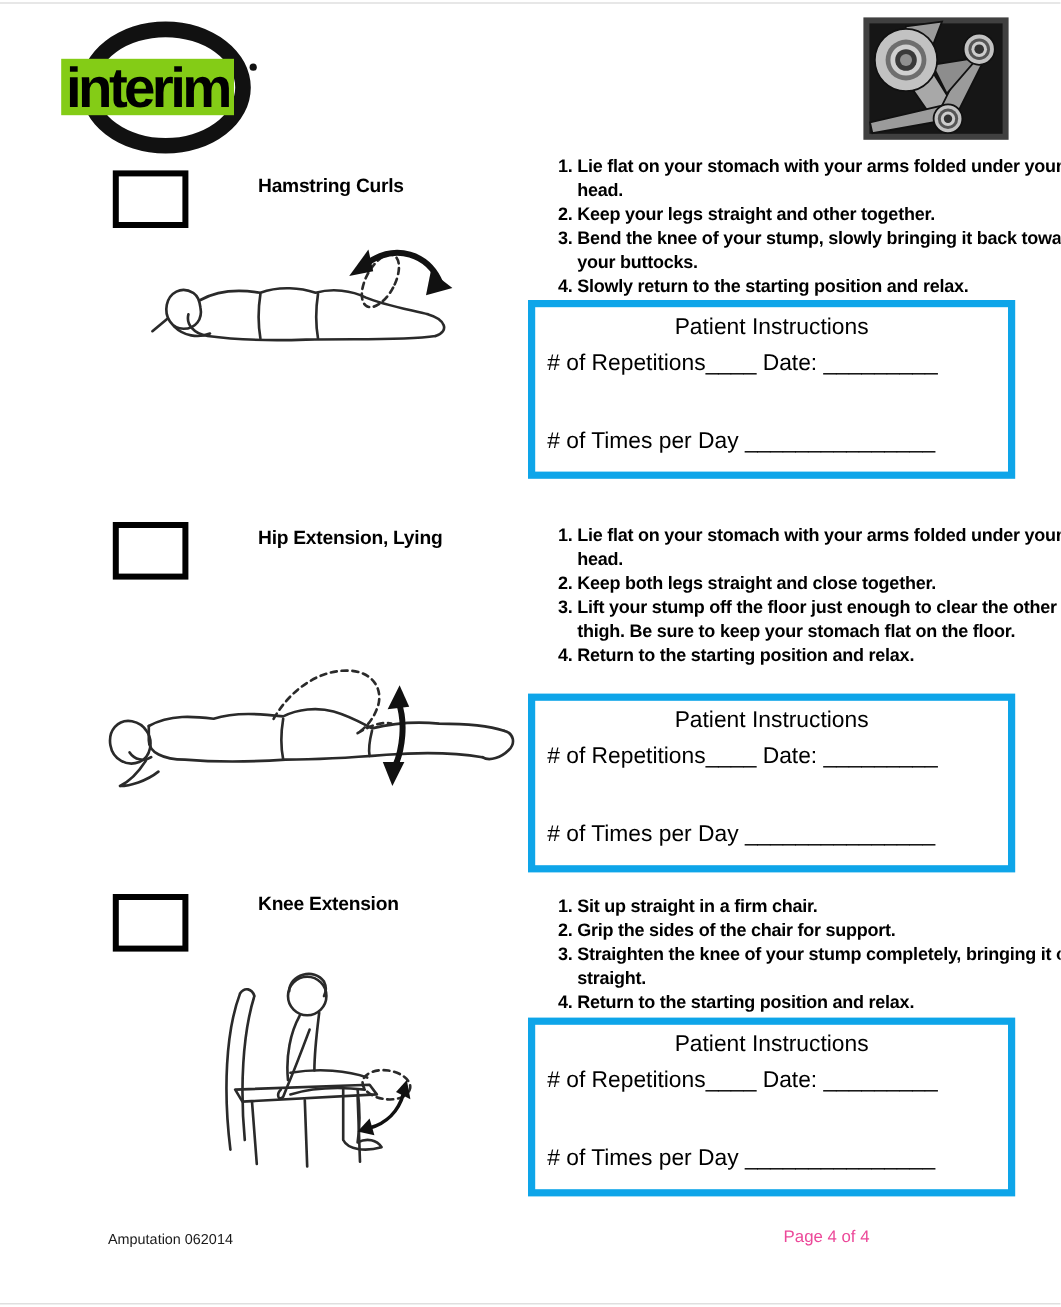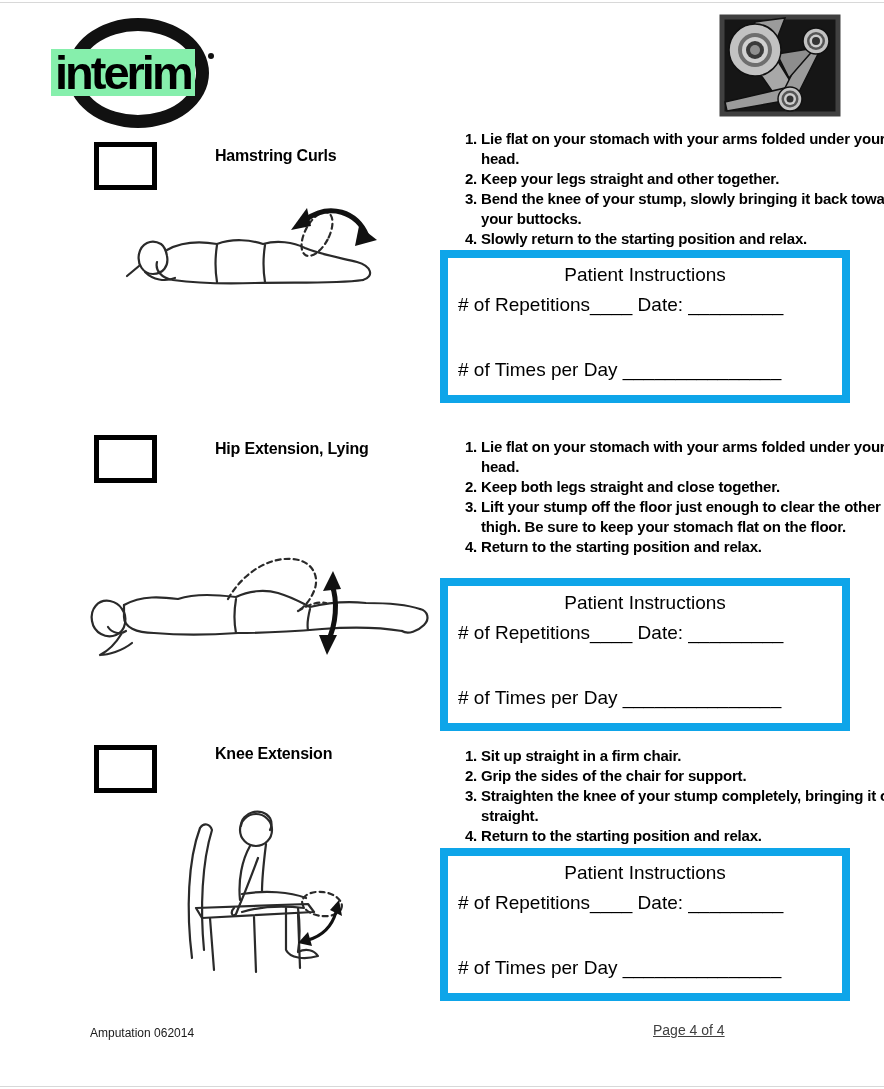--- a/index.html
+++ b/index.html
@@ -6,21 +6,21 @@
   .page{
     position:relative;width:884px;height:1089px;background:#fff;overflow:hidden;
     font-family:"Liberation Sans","DejaVu Sans",sans-serif;color:#000;
   }
   .edge{position:absolute;left:0;width:100%;height:1px;background:#d8d8d8;}
   
   .logo{position:absolute;left:55px;top:16px;width:160px;height:118px;}
   .logo-ring{position:absolute;left:12px;top:2px;width:116px;height:84px;
     border:13px solid #111;border-radius:50%;}
   .logo-text{position:absolute;left:-4px;top:33px;font-size:47px;font-weight:bold;
-    letter-spacing:-3px;line-height:1.0;background:#86efac;padding:0 4px;text-align:right;}
+    letter-spacing:-3px;line-height:1.0;background:#84cc16;padding:0 4px;text-align:right;}
   .tm-dot{position:absolute;left:153px;top:37px;width:6px;height:6px;border-radius:50%;background:#111;}
   .page-title{position:absolute;left:430px;top:50px;width:320px;text-align:center;
     font-size:34px;font-weight:bold;letter-spacing:0.5px;}
   .mech-icon{position:absolute;left:719px;top:14px;width:122px;height:103px;}
   
   .checkbox{position:absolute;left:94px;width:53px;height:38px;border:5px solid #000;background:#fff;}
   .ex-label{position:absolute;left:167px;font-size:16px;font-weight:bold;letter-spacing:-0.2px;margin-left:48px;}
   .cb1{top:142px;} .lb1{top:147px;}
   .cb2{top:435px;} .lb2{top:440px;}
   .cb3{top:745px;} .lb3{top:745px;}
@@ -31,28 +31,28 @@
   .ln{fill:none;stroke:#2a2a2a;stroke-width:2.2;stroke-linecap:round;stroke-linejoin:round;}
   .dash{fill:none;stroke:#2a2a2a;stroke-width:2.2;stroke-dasharray:5 4;stroke-linecap:round;}
   .arrow{fill:none;stroke:#111;stroke-width:5;}
   .arrow3{fill:none;stroke:#111;stroke-width:3;}
   .ah{fill:#111;stroke:none;}
   
   .steps{position:absolute;left:454px;width:424px;margin:0;padding:0 0 0 27px;
     font-size:15px;line-height:20px;font-weight:bold;letter-spacing:-0.2px;}
   .steps li{margin:0;padding:0;}
   .st1{top:129px;} .st2{top:437px;} .st3{top:746px;}
-  .pbox{position:absolute;left:440px;width:394px;height:137px;border:8px solid #0ea5e9;background:#fff;}
+  .pbox{position:absolute;left:440px;width:394px;height:137px;border:6px solid #0ea5e9;background:#fff;}
   .pb1{top:250px;} .pb2{top:578px;} .pb3{top:848px;}
   .pbox-title{position:absolute;left:0;top:6px;width:100%;text-align:center;font-size:19px;}
   .pbox-line{position:absolute;left:10px;font-size:19px;white-space:pre;}
   .pline1{top:36px;} .pline2{top:101px;}
   
   .footer-left{position:absolute;left:90px;top:1026px;font-size:12px;color:#1a1a1a;}
-  .footer-right{position:absolute;left:653px;top:1022px;font-size:14px;color:#404040;text-decoration:underline;}
+  .footer-right{position:absolute;left:653px;top:1022px;font-size:14px;color:#ec4899;}
 </style>
 </head>
 <body>
 
 <div class="page">
   <div class="edge" style="top:2px"></div>
   <div class="edge" style="top:1086px"></div>
 
   <div class="logo">
     <div class="logo-ring"></div>

